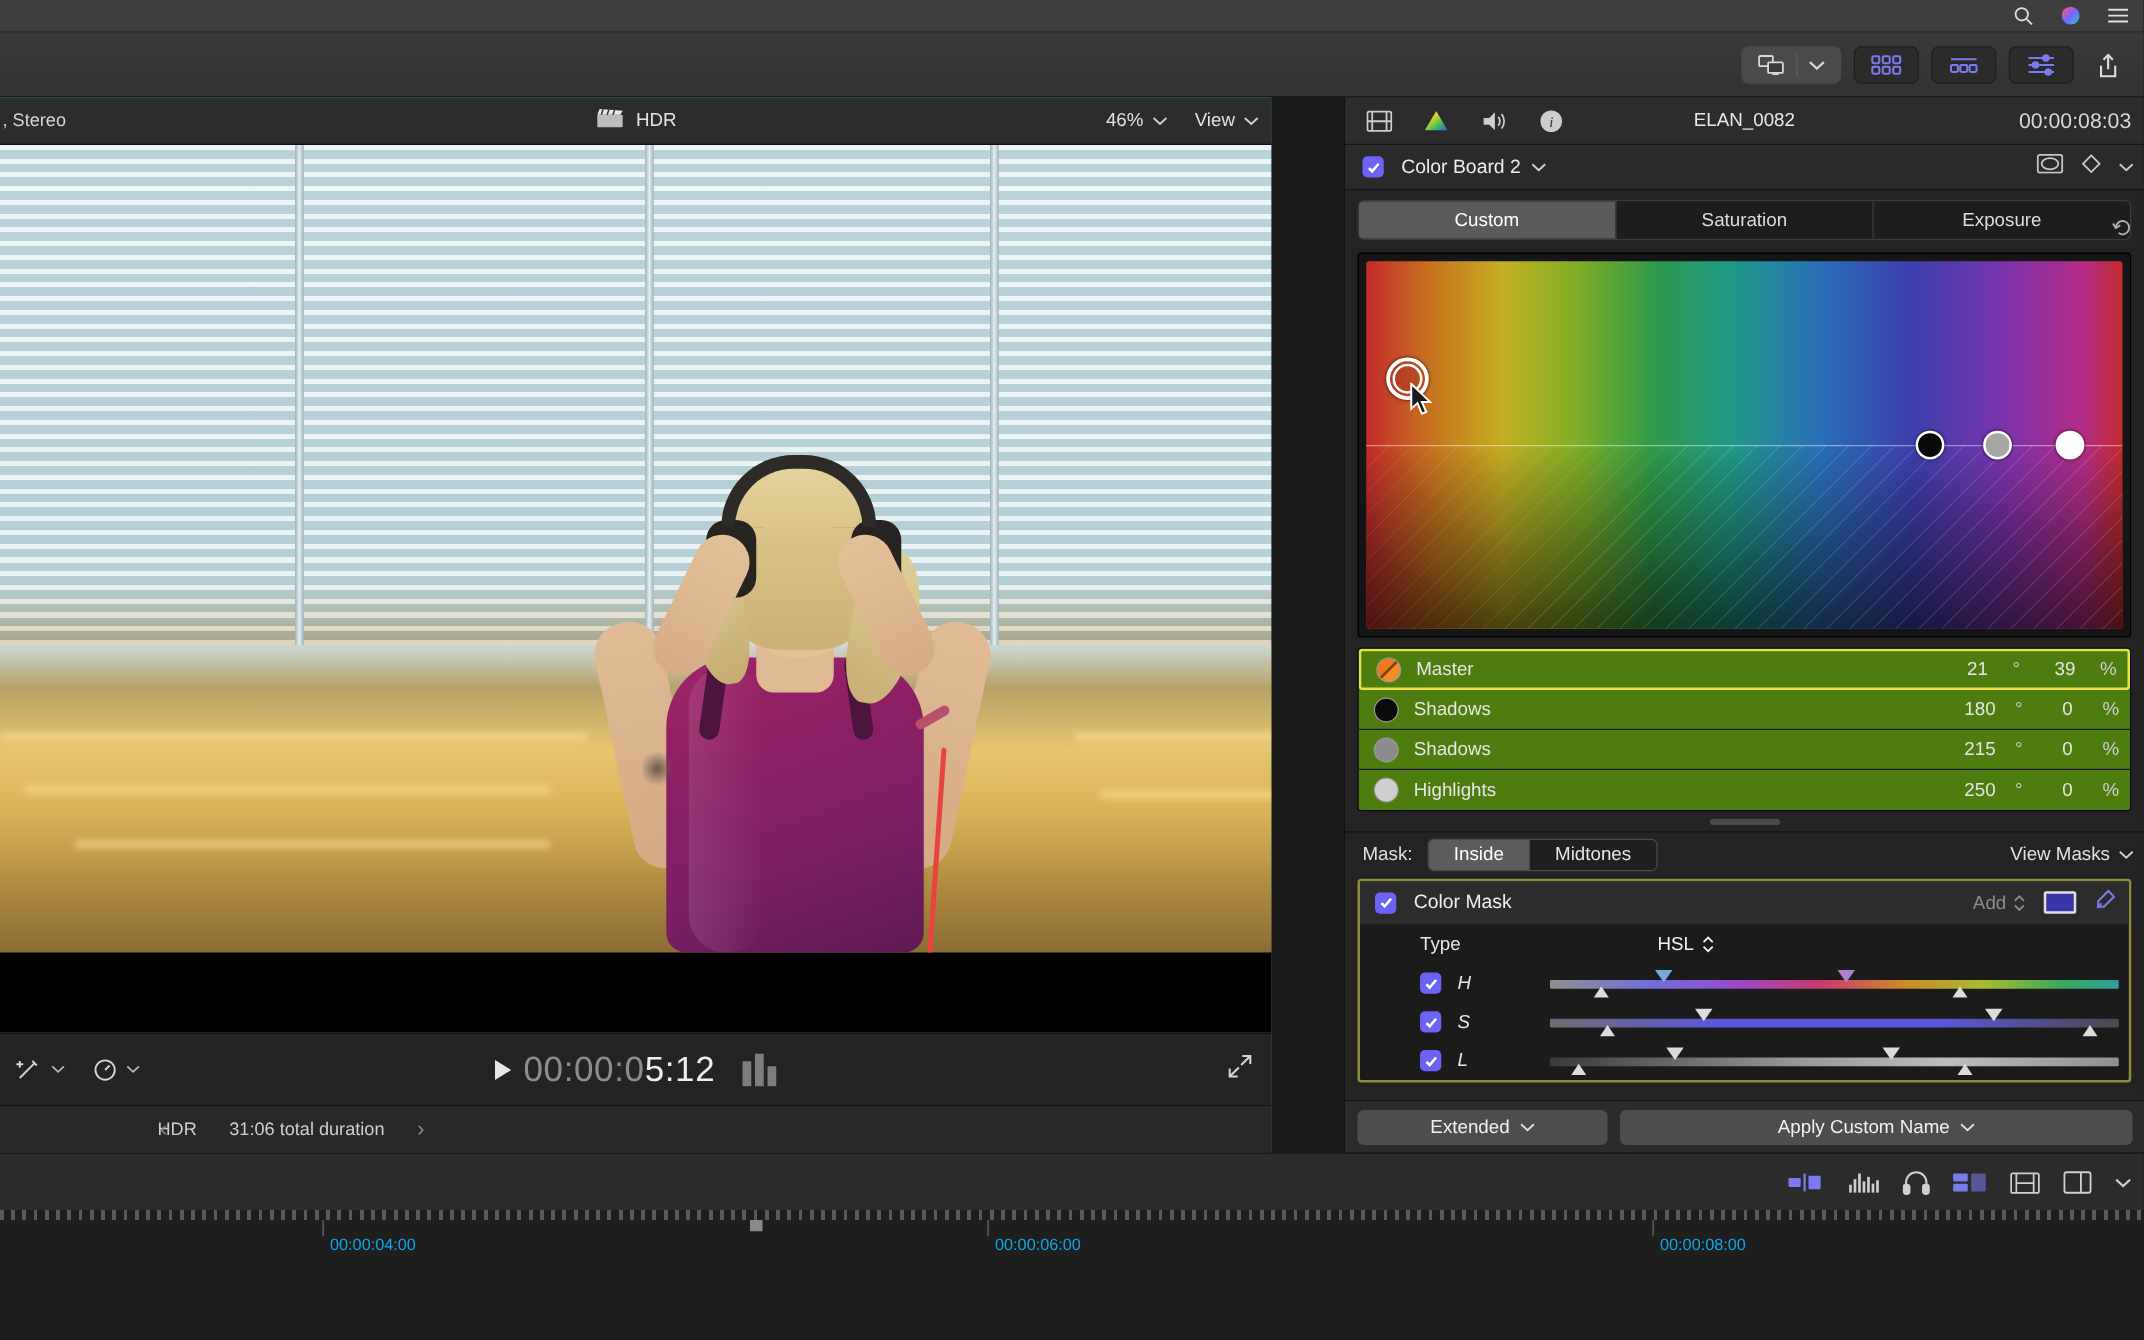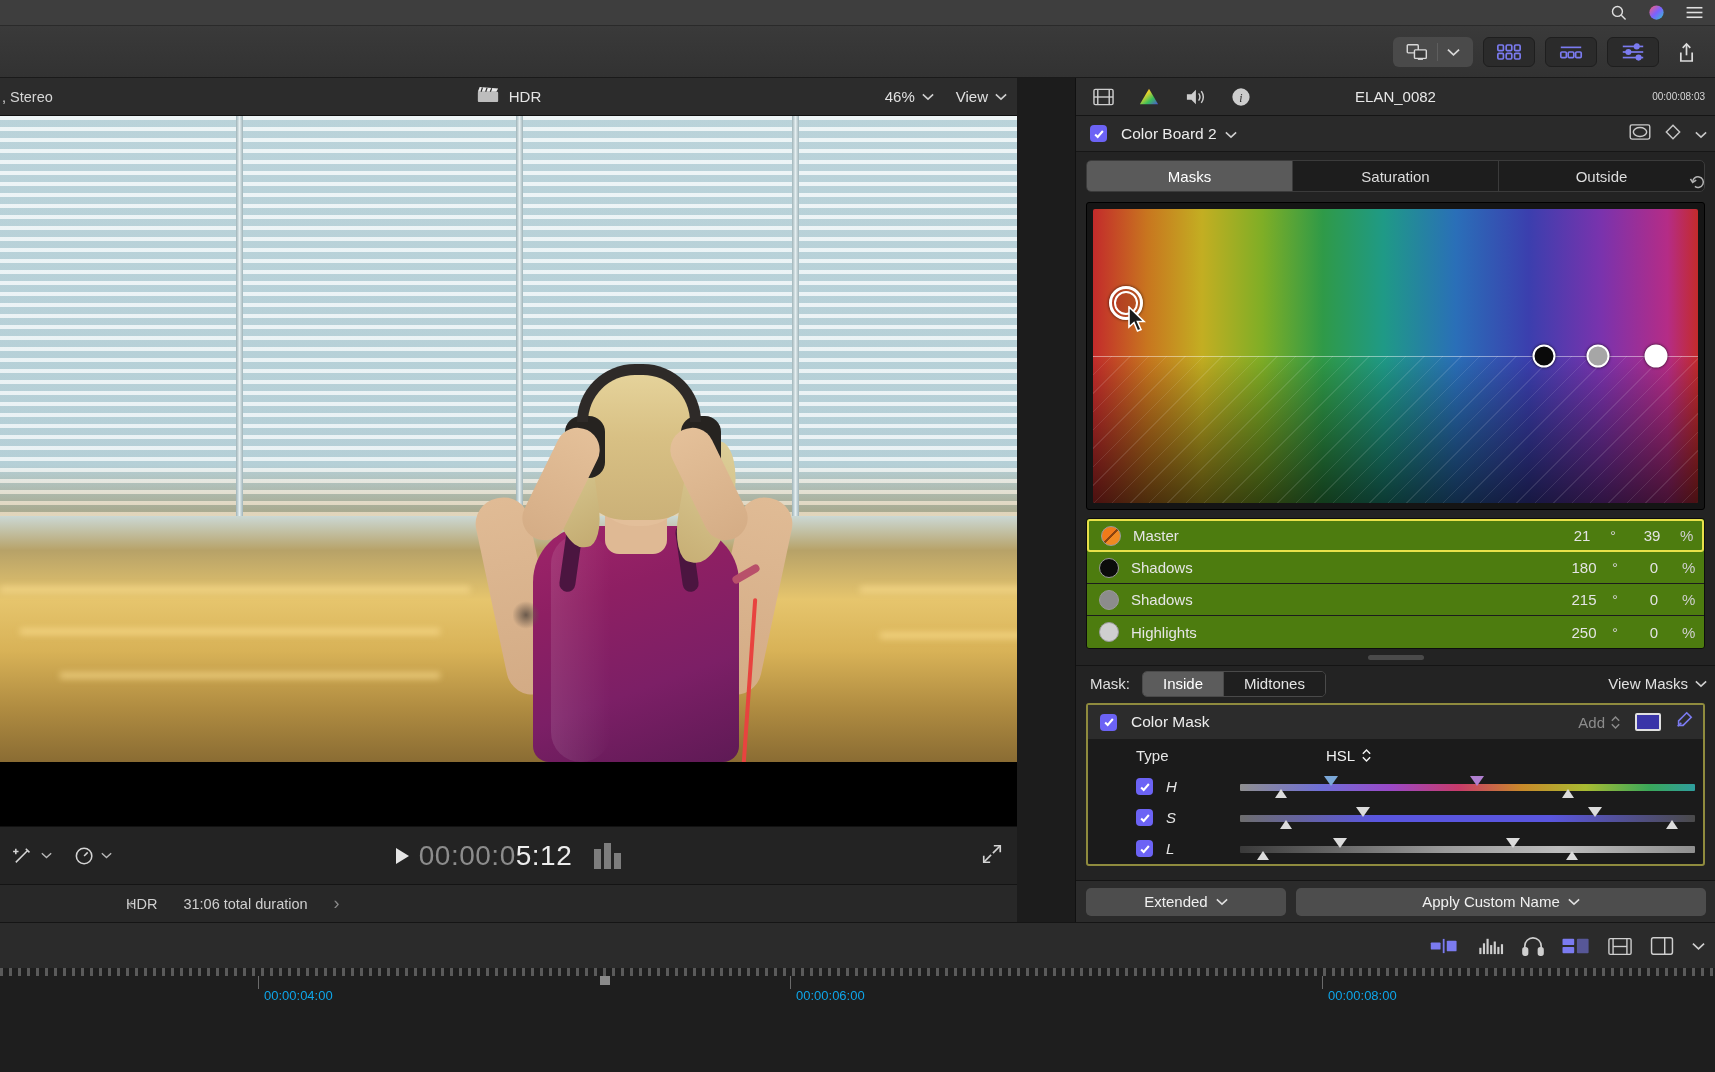--- a/index.html
+++ b/index.html
@@ -133,21 +133,21 @@
   
   .inspector { position:absolute; top:78px; left:1075px; width:640px; height:844px;
     background:#232323; border-left:1px solid #111; }
   .insp-head { height:38px; background:#2c2c2c; display:flex; align-items:center;
     position:relative; border-bottom:1px solid #151515; }
   .insp-tabs { display:flex; align-items:center; gap:20px; padding-left:14px; }
   .insp-tab { width:26px; height:26px; display:flex; align-items:center;
     justify-content:center; color:#cdcdcd; }
   .insp-title { position:absolute; left:0; right:0; text-align:center;
     font-size:15px; color:#e8e8e8; pointer-events:none; }
-  .insp-tc { position:absolute; right:10px; font-size:10px; color:#d8d8d8;
+  .insp-tc { position:absolute; right:10px; font-size:17px; color:#d8d8d8;
     font-variant-numeric:tabular-nums; }
 
   .effect-bar { height:36px; background:#2a2a2a; display:flex; align-items:center;
     padding:0 10px 0 14px; border-bottom:1px solid #161616; position:relative; }
   .chk { width:17px; height:17px; border-radius:4px; background:#6c63f5;
     display:flex; align-items:center; justify-content:center; flex:none; }
   .chk svg { width:12px; height:12px; color:#fff; }
   .eff-name { margin-left:14px; font-size:15.5px; color:#ececec; }
   .eff-right { position:absolute; right:8px; display:flex; align-items:center; gap:14px;
     color:#c8c8c8; }
@@ -564,23 +564,23 @@
         <span>
           <svg width="12" height="8" viewBox="0 0 14 9" fill="none" stroke="currentColor" stroke-width="1.8">
               <polyline points="1,1.5 7,7 13,1.5"></polyline>
             </svg>
         </span>
       </div>
     </div>
 
     <div style="position:relative">
       <div class="cb-tabs">
-        <div class="cb-tab active">Masks</div>
+        <div class="cb-tab active">Custom</div>
         <div class="cb-tab">Saturation</div>
-        <div class="cb-tab">Outside</div>
+        <div class="cb-tab">Exposure</div>
       </div>
       <span style="position:absolute; right:8px; top:14px; color:#b4b4b4">
         <svg width="18" height="16" viewBox="0 0 20 18" fill="none" stroke="currentColor" stroke-width="1.7">
           <path d="M4 9 A6 6 0 1 1 6.5 14"></path>
             <polyline points="1.5,5.5 4,9.5 8,7"></polyline>
         </svg>
       </span>
     </div>
 
     <div class="cb-wrap">

